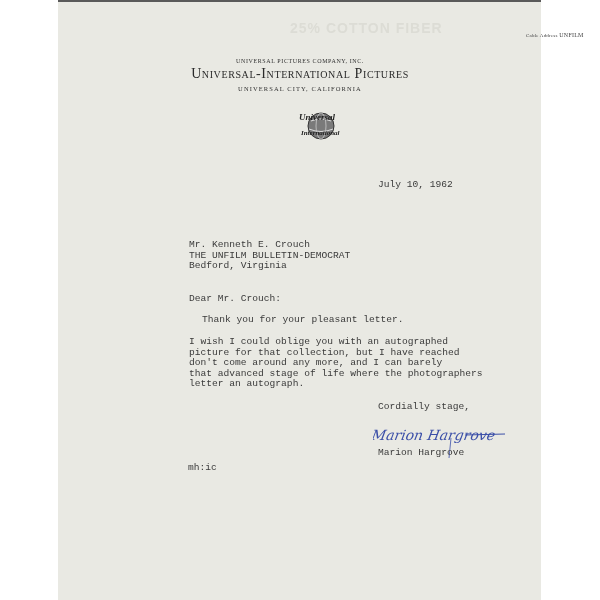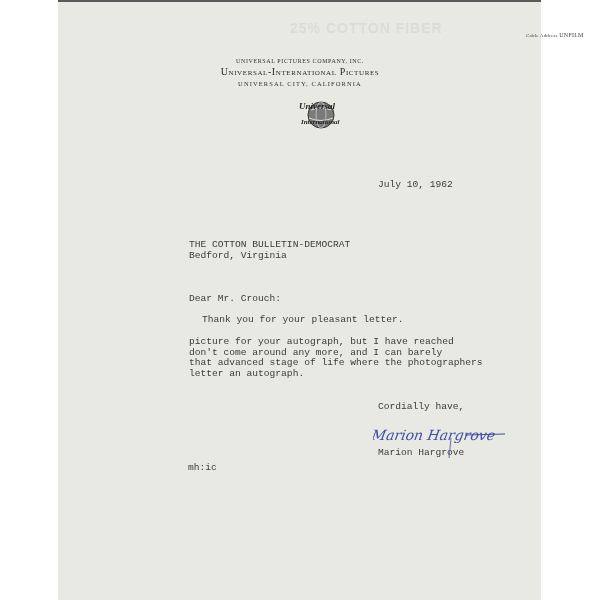--- a/index.html
+++ b/index.html
@@ -49,36 +49,36 @@
       text-align: center;
       font-family: "Liberation Serif", serif;
       color: #333;
     }
     .lh-company {
       font-size: 6px;
       letter-spacing: 0.6px;
       text-transform: uppercase;
     }
     .lh-title {
-      font-size: 10px;
+      font-size: 14px;
       letter-spacing: 0.6px;
       margin-top: 2px;
       font-variant: small-caps;
       color: #2a2a2a;
     }
     .lh-city {
       font-size: 6.5px;
       letter-spacing: 1.1px;
       text-transform: uppercase;
       margin-top: 3px;
     }
     .logo {
       position: absolute;
       left: 297px;
-      top: 96px;
+      top: 107px;
       width: 44px;
       height: 36px;
     }
     .typed {
       position: absolute;
       font-family: Liberation Mono, monospace;
       font-size: 9.6px;
       color: #3a3a3a;
       white-space: pre;
       line-height: 10.5px;
@@ -122,29 +122,29 @@
     <path d="M14 14 Q24 10 34 14" stroke="#ddd" stroke-width="1" fill="none"></path>
     <path d="M12 22 Q24 27 36 22" stroke="#ddd" stroke-width="1" fill="none"></path>
     <ellipse cx="24" cy="19" rx="5" ry="13" stroke="#ccc" stroke-width="0.8" fill="none"></ellipse>
     <text x="2" y="13" font-family="Liberation Serif, serif" font-size="9" font-style="italic" font-weight="bold" fill="#222">Universal</text>
     <text x="4" y="28" font-family="Liberation Serif, serif" font-size="7" font-style="italic" font-weight="bold" fill="#222">International</text>
   </svg>
 </div>
 
 <div class="typed date">July 10, 1962</div>
 
-<div class="typed addr"><div>THE COTTON BULLETIN-DEMOCRAT</div><div>Bedford, Virginia</div></div>
+<div class="typed addr"><div>Mr. Kenneth E. Crouch</div><div>THE UNFILM BULLETIN-DEMOCRAT</div><div>Bedford, Virginia</div></div>
 
 <div class="typed salutation">Dear Mr. Crouch:</div>
 
 <div class="typed para1">Thank you for your pleasant letter.</div>
 
-<div class="typed para2"><div>picture for your autograph, but I have reached</div><div>don't come around any more, and I can barely</div><div>that advanced stage of life where the photographers</div><div>letter an autograph.</div></div>
+<div class="typed para2"><div>I wish I could oblige you with an autographed</div><div>picture for that collection, but I have reached</div><div>don't come around any more, and I can barely</div><div>that advanced stage of life where the photographers</div><div>letter an autograph.</div></div>
 
-<div class="typed closing">Cordially have,</div>
+<div class="typed closing">Cordially stage,</div>
 
 <div class="signature">
   <svg width="140" height="40" viewBox="0 0 140 40">
     <text x="2" y="22" font-family="DejaVu Serif, serif" font-size="14" font-style="italic" fill="#3b4fa8" transform="skewX(-10)">Marion Hargrove</text>
     <path d="M92 17 L132 16" stroke="#3b4fa8" stroke-width="1" fill="none"></path>
     <path d="M78 20 L76 40" stroke="#3b4fa8" stroke-width="0.8" fill="none"></path>
   </svg>
 </div>
 
 <div class="typed signer">Marion Hargrove</div>

